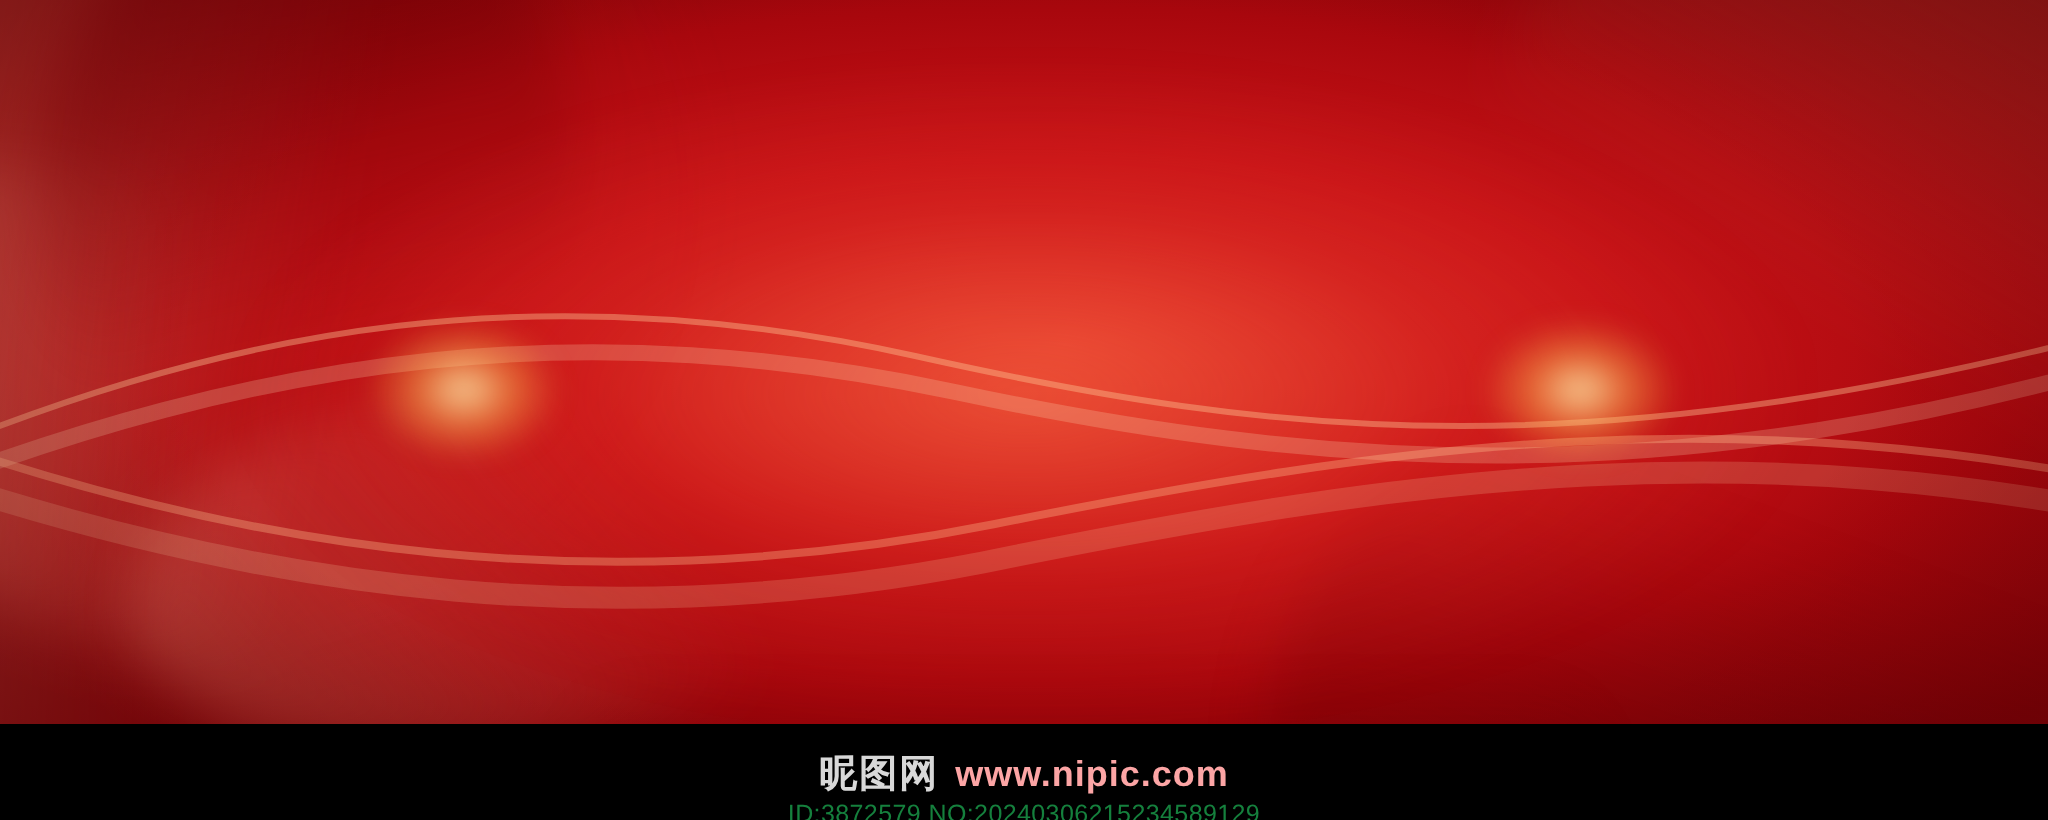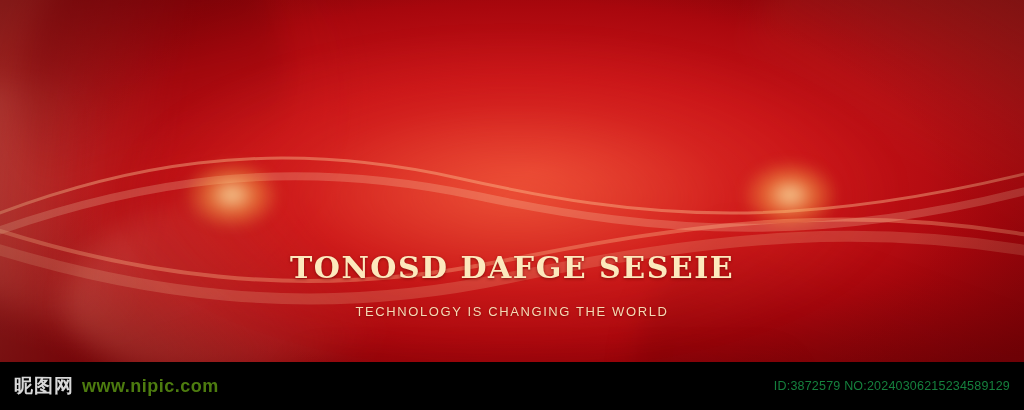--- a/index.html
+++ b/index.html
@@ -141,40 +141,41 @@
   .footer {
     position: absolute;
     left: 0;
     right: 0;
     bottom: 0;
     height: 48px;
     background: #000;
     display: flex;
     align-items: center;
     justify-content: space-between;
-    padding: 0 14px;
+    padding: 12px 14px;
     box-sizing: border-box;
+    flex-direction: column;
   }
   .brand {
     display: flex;
     align-items: center;
     gap: 8px;
   }
   .brand-mark {
     font-family: "DejaVu Sans", sans-serif;
     font-size: 19px;
     font-weight: 700;
     color: #d8d8d8;
     letter-spacing: 1px;
   }
   .brand-url {
     font-family: "Liberation Sans", sans-serif;
     font-size: 18px;
     font-weight: 700;
-    color: #4d7c0f;
+    color: #fca5a5;
     letter-spacing: 0.5px;
   }
   .meta {
     font-family: "Liberation Sans", sans-serif;
     font-size: 12.5px;
     color: #15803d;
     letter-spacing: 0.2px;
   }
 </style>
 </head>
@@ -207,22 +208,20 @@
 
   <div class="vignette"></div>
 
   <div class="char-glow cg1"></div>
   <div class="char-glow cg2"></div>
 
   <div class="headline">
     <span>乘风破浪</span><span class="gap"></span><span>梦想启航</span>
   </div>
 
-  <div class="sub-en">TONOSD DAFGE SESEIE</div>
-  <div class="tagline tag1">TECHNOLOGY IS CHANGING THE WORLD</div>
 
   <div class="footer">
     <div class="brand">
       <span class="brand-mark">昵图网</span>
       <span class="brand-url">www.nipic.com</span>
     </div>
     <div class="meta">ID:3872579 NO:20240306215234589129</div>
   </div>
 
 </div>

